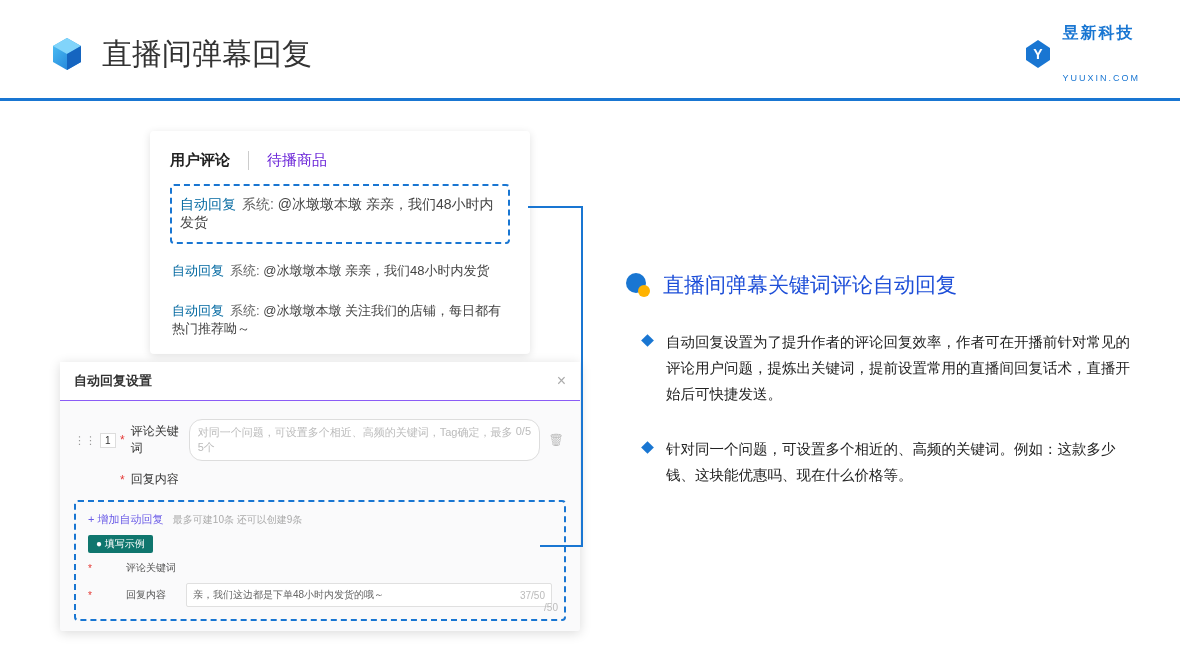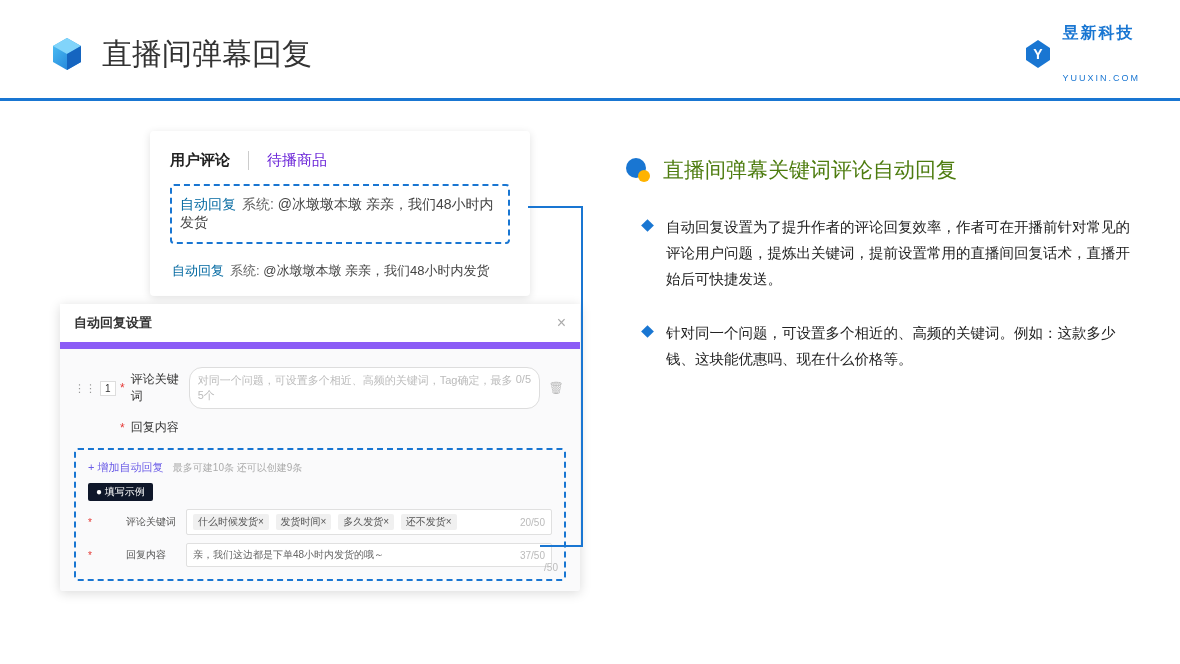--- a/index.html
+++ b/index.html
@@ -9,71 +9,71 @@
 .header { display: flex; align-items: center; padding: 25px 40px 15px 47px; border-bottom: 3px solid #1976d2; }
 .header-icon { width: 40px; height: 40px; margin-right: 15px; }
 .header-title { font-size: 30px; font-weight: 400; color: #333; flex: 1; }
 .brand { display: flex; align-items: center; }
 .brand-icon { width: 32px; height: 32px; margin-right: 8px; }
 .brand-text { display: flex; flex-direction: column; line-height: 1; gap: 31px; }
 .brand-name { color: #1976d2; font-size: 16px; font-weight: bold; letter-spacing: 2px; }
 .brand-url { color: #1976d2; font-size: 9px; letter-spacing: 2px; margin-top: 2px; }
 
 
-.main { display: flex; padding: 30px 40px 0 60px; position: relative; }
+.main { display: flex; padding: 30px 40px 0 60px; position: relative; align-items: center; }
 .left { width: 510px; position: relative; }
 .right { flex: 1; padding-left: 55px; padding-top: 25px; }
 
 
 .comment-card { width: 380px; background: #fff; border-radius: 4px; box-shadow: 0 2px 8px rgba(0,0,0,0.12); padding: 20px 20px 10px 20px; margin-left: 90px; font-size: 14px; }
 .tabs { display: flex; margin-bottom: 14px; font-size: 15px; }
 .tab-active { font-weight: bold; color: #222; padding-right: 18px; border-right: 1px solid #ccc; }
 .tab-inactive { color: #6d28d9; padding-left: 18px; }
 .highlight-row { border: 2px dashed #1976d2; border-radius: 4px; padding: 10px 8px; margin-bottom: 12px; }
 .comment-row { padding: 6px 2px; font-size: 13px; }
 .auto-tag { color: #0369a1; margin-right: 6px; }
 .sys-tag { color: #666; }
 .msg { color: #444; }
 .comment-row + .comment-row { margin-top: 10px; }
 
 
 .settings-panel { width: 520px; background: #fafafb; box-shadow: 0 2px 12px rgba(0,0,0,0.15); border-radius: 2px; margin-top: 8px; font-size: 12px; color: #666; position: relative; }
-.settings-header { display: flex; justify-content: space-between; align-items: center; padding: 10px 14px; border-bottom: 7px solid #8b5cf6; background: #fff; font-size: 13px; font-weight: bold; color: #333; }
+.settings-header { display: flex; justify-content: space-between; align-items: center; padding: 10px 14px; border-bottom: 1px solid #8b5cf6; background: #fff; font-size: 13px; font-weight: bold; color: #333; }
 .close-x { color: #aaa; font-size: 16px; cursor: pointer; font-weight: normal; }
 .settings-body { padding: 18px 14px 10px 14px; }
 
 .field-row { display: flex; align-items: center; margin-bottom: 10px; }
 .drag-num { width: 36px; font-size: 11px; color: #999; display: flex; align-items: center; }
 .drag-num .n { display: inline-block; border: 1px solid #ddd; padding: 1px 4px; margin-left: 4px; color: #333; background: #fff; font-size: 10px; }
 .req { color: #e53935; margin: 0 6px 0 10px; font-size: 12px; }
 .flabel { width: 58px; color: #333; font-size: 12px; }
 .finput { flex: 1; border: 1px solid #ddd; background: #fff; border-radius: 13px; padding: 5px 8px; font-size: 11px; color: #bbb; display: flex; justify-content: space-between; }
 .finput .counter { color: #bbb; }
 .trash { width: 20px; text-align: center; color: #bbb; margin-left: 6px; }
 
 .example-box { border: 2px dashed #1976d2; border-radius: 4px; padding: 10px 12px 4px 12px; margin-top: 12px; }
 .add-link { color: #6b5ce7; font-size: 11px; }
 .add-hint { color: #aaa; font-size: 10px; margin-left: 6px; }
-.example-badge { display: inline-block; background: #0f172a; color: #fff; font-size: 10px; padding: 2px 8px; border-radius: 2px; margin: 8px 0 8px 0; }
+.example-badge { display: inline-block; background: #0f766e; color: #fff; font-size: 10px; padding: 2px 8px; border-radius: 2px; margin: 8px 0 8px 0; }
 .ex-row { display: flex; align-items: center; margin-bottom: 8px; font-size: 10px; }
 .ex-label { width: 50px; color: #555; margin-left: 30px; margin-right: 10px; }
 .ex-req { color: #e53935; margin-right: 4px; }
 .ex-input { flex: 1; border: 1px solid #e0e0e0; background: #fff; border-radius: 2px; padding: 4px 6px; display: flex; align-items: center; justify-content: space-between; }
 .tag { display: inline-block; background: #f0f0f0; color: #555; padding: 1px 5px; margin-right: 4px; border-radius: 2px; font-size: 10px; }
 .ex-counter { color: #bbb; font-size: 10px; }
 .stray-counter { position: absolute; right: 22px; bottom: 18px; color: #bbb; font-size: 10px; }
 
 
 .connector-h { position: absolute; height: 2px; background: #1976d2; }
 .connector-v { position: absolute; width: 2px; background: #1976d2; }
 
 
 .section-head { display: flex; align-items: center; margin-bottom: 30px; }
 .bubble-icon { width: 26px; height: 26px; margin-right: 12px; position: relative; }
-.section-title { font-size: 21px; color: #4d7c0f; }
+.section-title { font-size: 21px; color: #1d4ed8; }
 .bullets { padding-left: 18px; }
 .bullet { display: flex; margin-bottom: 28px; }
 .diamond { width: 9px; height: 9px; background: #1976d2; transform: rotate(45deg); margin-top: 7px; margin-right: 14px; flex-shrink: 0; }
 .bullet-text { font-size: 14.5px; color: #222; line-height: 1.8; }
 </style>
 </head>
 <body>
 
 <div class="header">
   <span class="header-icon">
@@ -113,20 +113,24 @@
         <div class="tab-inactive">待播商品</div>
       </div>
       <div class="highlight-row">
         <span class="auto-tag">自动回复</span><span class="sys-tag">系统:</span>
         <span class="msg">@冰墩墩本墩 亲亲，我们48小时内发货</span>
       </div>
       <div class="comment-row">
         <span class="auto-tag">自动回复</span><span class="sys-tag">系统:</span>
         <span class="msg">@冰墩墩本墩 亲亲，我们48小时内发货</span>
       </div>
+      <div class="comment-row">
+        <span class="auto-tag">自动回复</span><span class="sys-tag">系统:</span>
+        <span class="msg">@冰墩墩本墩 关注我们的店铺，每日都有热门推荐呦～</span>
+      </div>
     </div>
 
     <div class="settings-panel">
       <div class="settings-header">
         <span>自动回复设置</span>
         <span class="close-x">×</span>
       </div>
       <div class="settings-body">
         <div class="field-row">
           <span class="drag-num">⋮⋮<span class="n">1</span></span>
@@ -146,29 +150,20 @@
         </div>
 
         <div class="example-box">
           <span class="add-link">+ 增加自动回复</span>
           <span class="add-hint">最多可建10条 还可以创建9条</span>
           <div><span class="example-badge">● 填写示例</span></div>
 
           <div class="ex-row">
             <span class="ex-req">*</span>
             <span class="ex-label">评论关键词</span>
-            <span class="ex-input">
-              <span>
-                <span class="tag">什么时候发货×</span>
-                <span class="tag">发货时间×</span>
-                <span class="tag">多久发货×</span>
-                <span class="tag">还不发货×</span>
-              </span>
-              <span class="ex-counter">20/50</span>
-            </span>
           </div>
 
           <div class="ex-row">
             <span class="ex-req">*</span>
             <span class="ex-label">回复内容</span>
             <span class="ex-input">
               <span>亲，我们这边都是下单48小时内发货的哦～</span>
               <span class="ex-counter">37/50</span>
             </span>
           </div>

